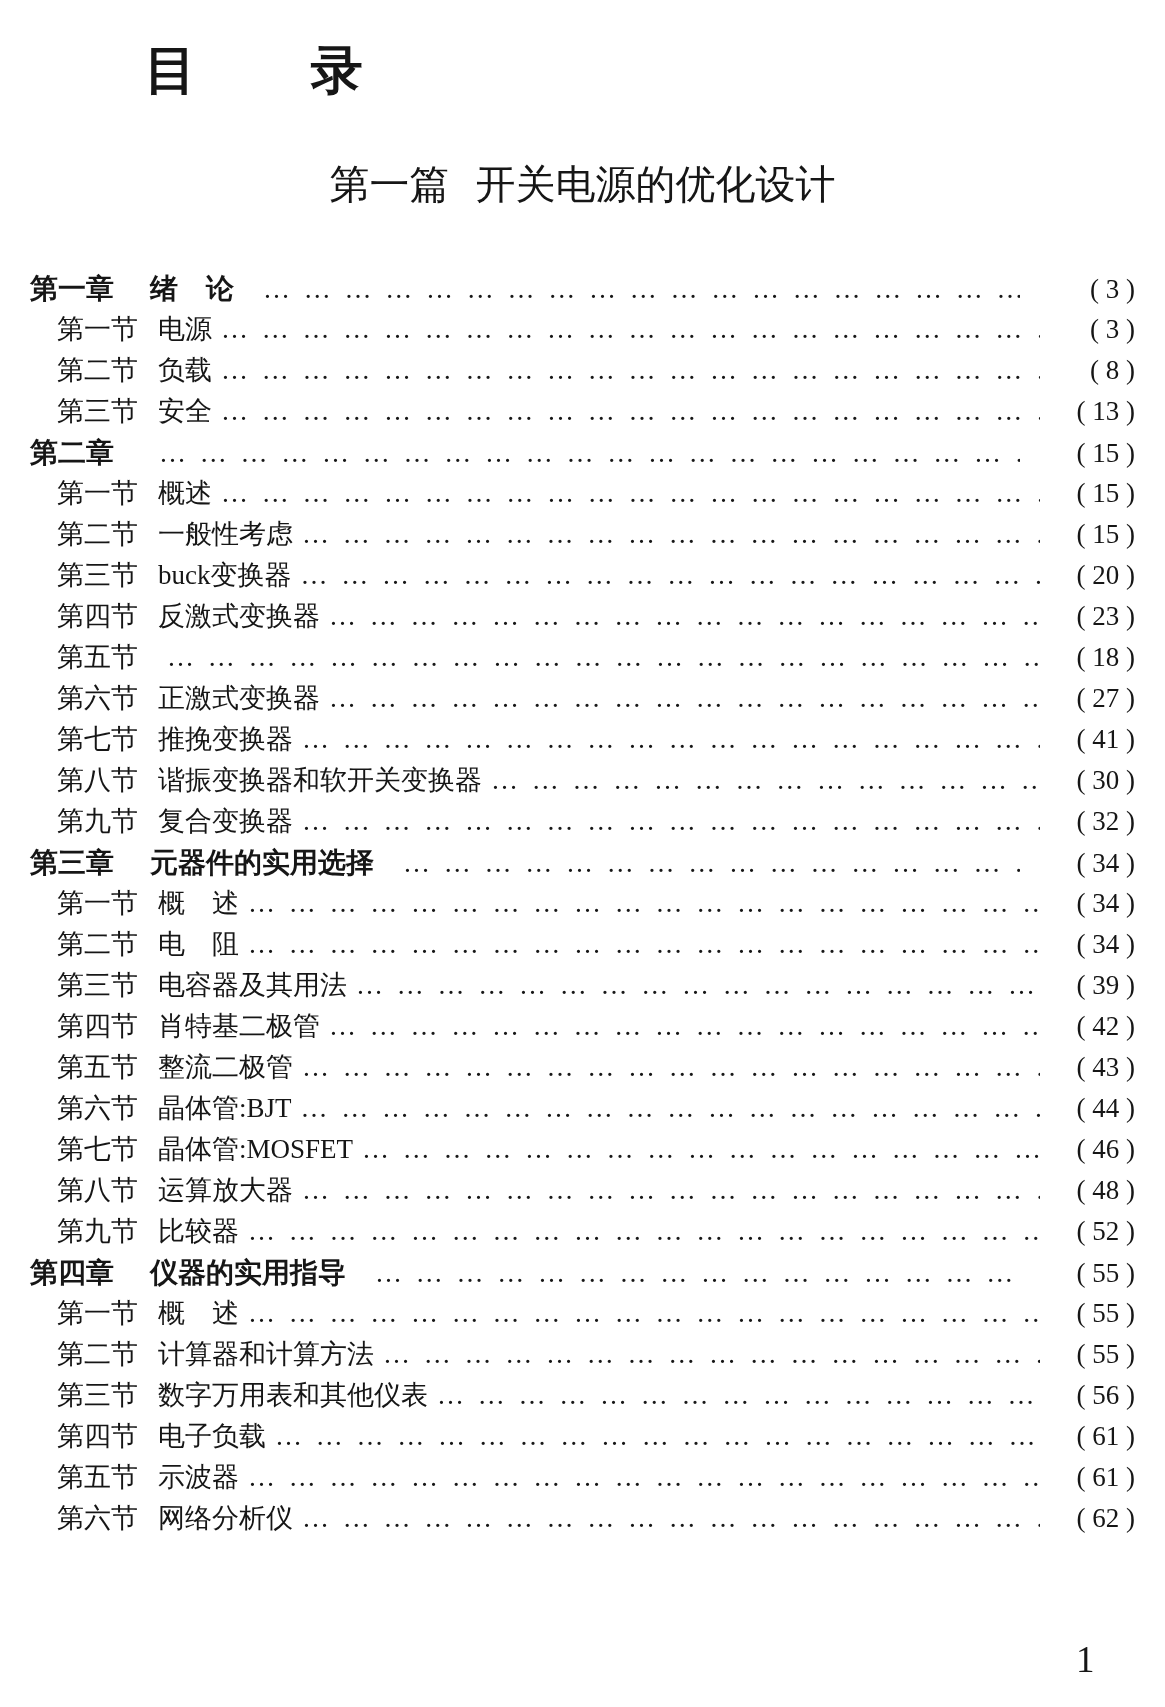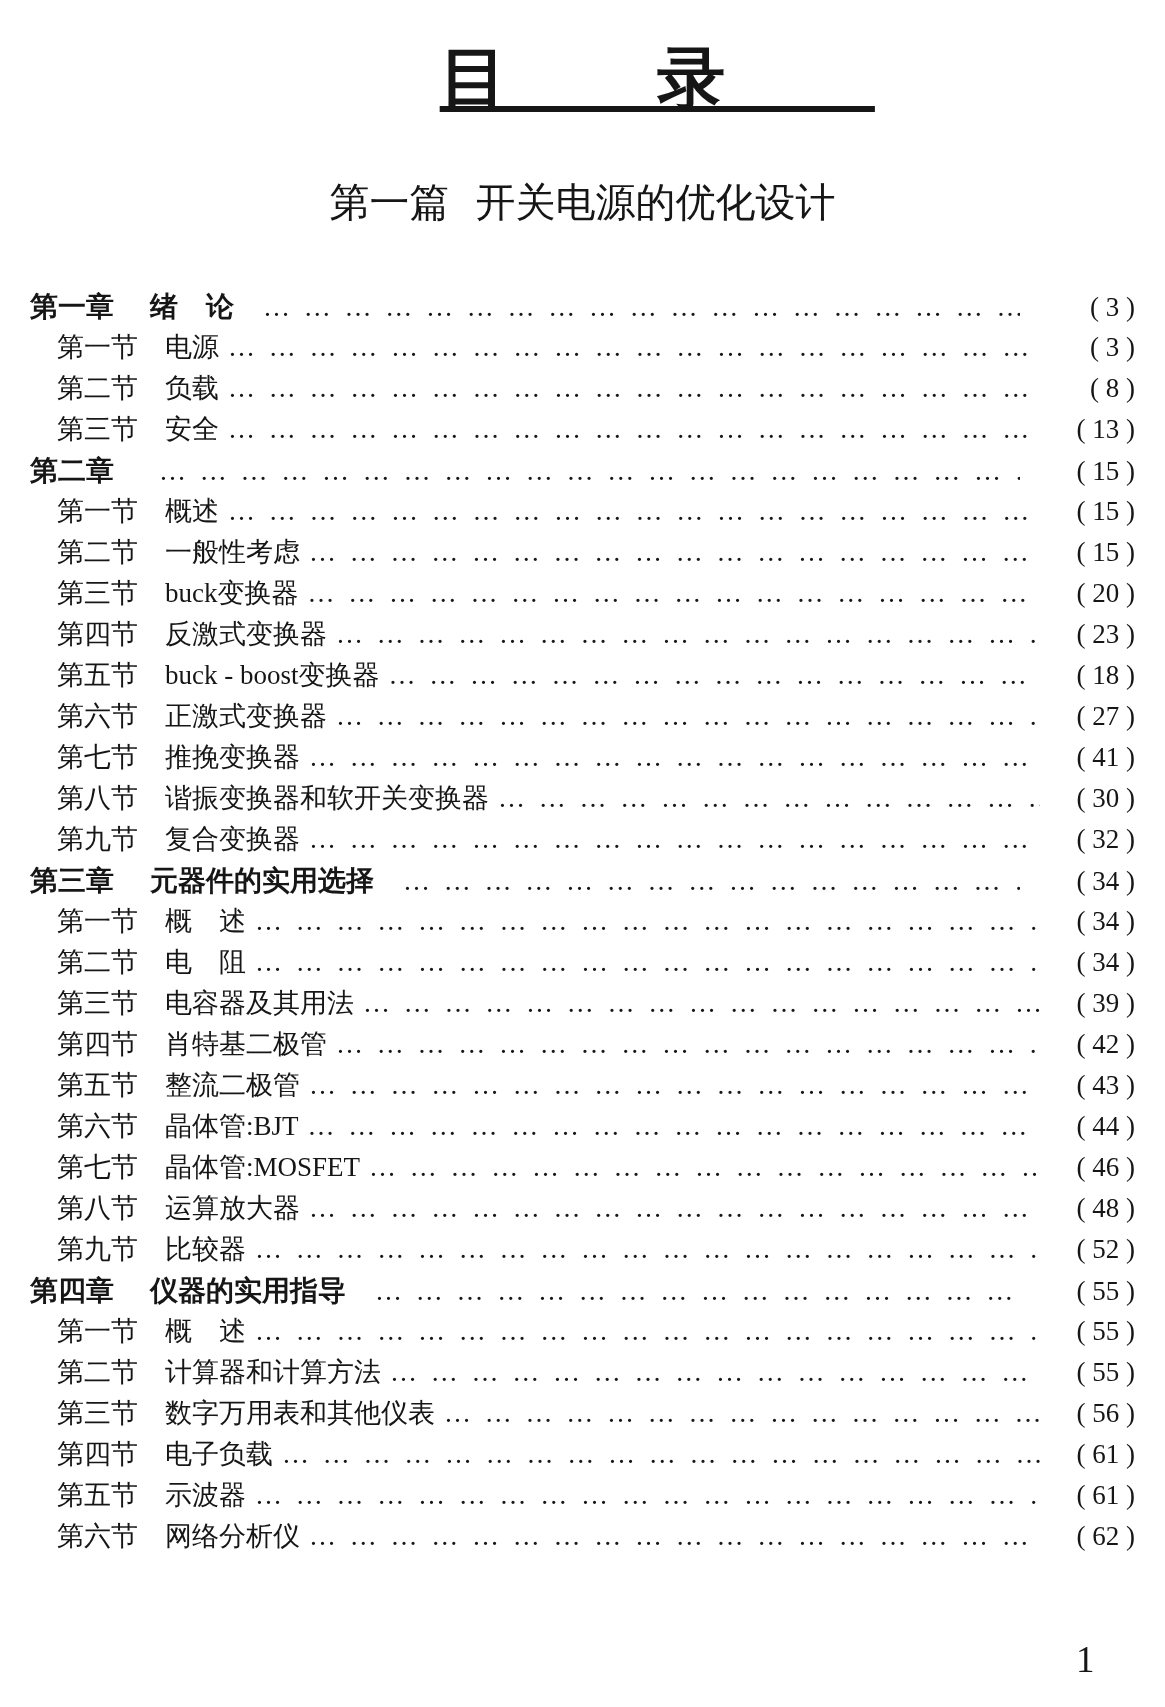--- a/index.html
+++ b/index.html
@@ -10,28 +10,26 @@
     font-family: "Liberation Serif", "DejaVu Serif", serif;
     overflow: hidden;
     position: relative;
   }
   .page {
     width: 100%; height: 100%;
     padding: 42px 30px 0 30px;
     position: relative;
   }
   .doc-title {
-    text-align: center;
-    font-size: 68px;
+    font-size: 52px;
     font-weight: 600;
     line-height: 1.1;
     letter-spacing: 2.2em;
     padding-left: 2.2em; 
     white-space: nowrap;
-    text-decoration: underline;
   }
   .part-heading {
     margin-top: 58px;
     display: flex;
     justify-content: center;
     align-items: baseline;
     gap: 26px;
     font-size: 40px;
     font-weight: 500;
     white-space: nowrap;
@@ -51,21 +49,21 @@
     font-family: "Liberation Sans", "DejaVu Sans", sans-serif;
     font-weight: bold;
     font-size: 28px;
     gap: 20px;
   }
   .row.section {
     padding-left: 27px;
   }
   .row .num { flex: none; }
   .row.chapter .num { margin-right: 16px; }
-  .row.section .num { margin-right: 27px; }
+  .row.section .num { margin-right: 20px; }
   .row .title { flex: none; }
   .dots {
     flex: 1 1 auto;
     overflow: hidden;
     white-space: nowrap;
     margin-left: 9px;
     font-family: "Liberation Serif", "DejaVu Serif", serif;
     font-weight: normal;
     font-size: 27px;
     letter-spacing: 1px;
@@ -153,21 +151,20 @@
       <span class="pageno">( 20 )</span>
     </div>
     <div class="row section">
       <span class="num">第四节</span>
       <span class="title">反激式变换器</span>
       <span class="dots"></span>
       <span class="pageno">( 23 )</span>
     </div>
     <div class="row section">
       <span class="num">第五节</span>
-      <span class="title">buck - boost变换器</span>
       <span class="dots"></span>
       <span class="pageno">( 18 )</span>
     </div>
     <div class="row section">
       <span class="num">第六节</span>
       <span class="title">正激式变换器</span>
       <span class="dots"></span>
       <span class="pageno">( 27 )</span>
     </div>
     <div class="row section">

